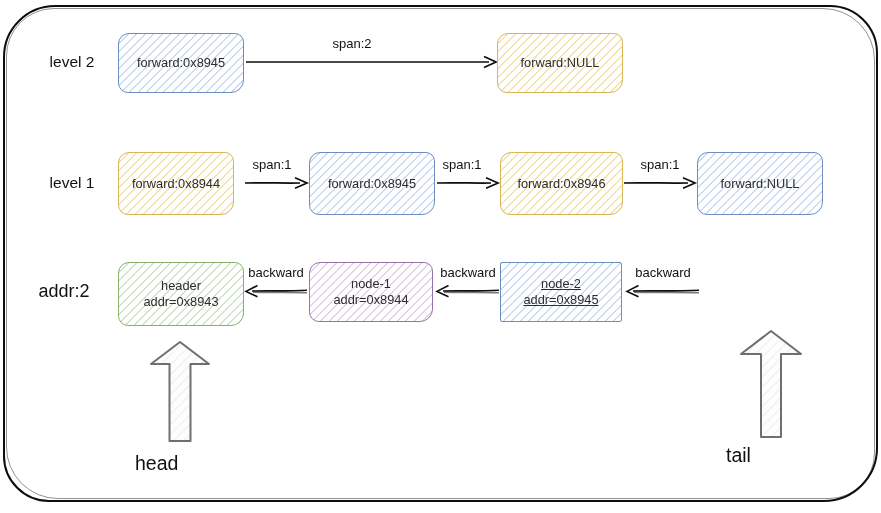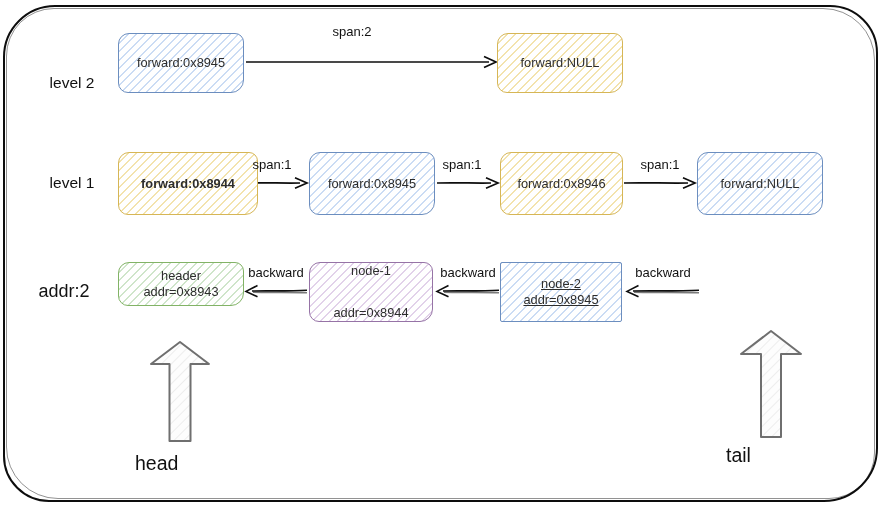--- a/index.html
+++ b/index.html
@@ -20,34 +20,34 @@
   .box{
     position:absolute;display:flex;flex-direction:column;align-items:center;justify-content:center;
     background-color:#ffffff;border-style:solid;border-width:1.6px;
     font-size:12.8px;color:#2d2d2d;text-align:center;line-height:16px;box-sizing:border-box;
   }
   .box.rounded{border-radius:11px 9px 13px 10px;}
   .box.square{border-radius:2px;}
   .box.blue  {border-color:#6c8ebf;background-image:repeating-linear-gradient(135deg,#cbdcf4 0 1.4px,rgba(0,0,0,0) 1.4px 6px);}
   .box.yellow{border-color:#d6b656;background-image:repeating-linear-gradient(135deg,#f3e3ad 0 1.4px,rgba(0,0,0,0) 1.4px 6px);}
   .box.green {border-color:#82b366;background-image:repeating-linear-gradient(135deg,#cfe5ca 0 1.4px,rgba(0,0,0,0) 1.4px 6px);}
-  .box.purple{border-color:#9673a6;background-image:repeating-linear-gradient(135deg,#e2d2ea 0 1.4px,rgba(0,0,0,0) 1.4px 6px);justify-content:space-between;}
+  .box.purple{border-color:#9673a6;background-image:repeating-linear-gradient(135deg,#e2d2ea 0 1.4px,rgba(0,0,0,0) 1.4px 6px);}
   .edge-label{position:absolute;text-align:center;font-size:13px;color:#111;}
   .pointer-label{position:absolute;text-align:left;font-size:19.5px;color:#111;}
   svg.arrows{position:absolute;left:0;top:0;width:881px;height:513px;pointer-events:none;}
 </style>
 </head>
 <body>
 
 <div class="stage">
 
   <div class="frame"></div>
   <div class="frame-inner"></div>
 
-  <div class="row-label" style="left:30px;top:53px;width:84px;margin-top:21px;">level 2</div>
+  <div class="row-label" style="left:30px;top:53px;width:84px;">level 2</div>
   <div class="row-label" style="left:30px;top:174px;width:84px;">level 1</div>
   <div class="row-label big" style="left:22px;top:281px;width:84px;">addr:2</div>
 
   <svg class="arrows" viewBox="0 0 881 513">
     <defs>
       <pattern id="grayhatch" width="7" height="7" patternTransform="rotate(45)" patternUnits="userSpaceOnUse">
         <rect width="7" height="7" fill="#fdfdfd"></rect>
         <line x1="0" y1="0" x2="0" y2="7" stroke="#e3e3e3" stroke-width="1.2"></line>
       </pattern>
     </defs>
@@ -90,47 +90,47 @@
     <path d="M771 331 L801 354 L781 354 L781 437 L761 437 L761 354 L741 354 Z" fill="url(#grayhatch)" stroke="#6f6f6f" stroke-width="2" stroke-linejoin="round"></path>
   </svg>
 
   <div class="box blue rounded" style="left:118px;top:33px;width:126px;height:60px;">
     <span>forward:0x8945</span>
   </div>
   <div class="box yellow rounded" style="left:497px;top:33px;width:126px;height:60px;">
     <span>forward:NULL</span>
   </div>
 
-  <div class="box yellow rounded" style="left:118px;top:152px;width:140px;height:63px;font-weight:bold;">
+  <div class="box yellow rounded" style="left:118px;top:152px;width:116px;height:63px;">
     <span>forward:0x8944</span>
   </div>
   <div class="box blue rounded" style="left:309px;top:152px;width:126px;height:63px;">
     <span>forward:0x8945</span>
   </div>
   <div class="box yellow rounded" style="left:500px;top:152px;width:123px;height:63px;text-align:center;">
     <span>forward:0x8946</span>
   </div>
   <div class="box blue rounded" style="left:697px;top:152px;width:126px;height:63px;">
     <span>forward:NULL</span>
   </div>
 
-  <div class="box green rounded" style="left:118px;top:262px;width:126px;height:44px;">
+  <div class="box green rounded" style="left:118px;top:262px;width:126px;height:64px;">
     <span>header</span>
     <span>addr=0x8943</span>
   </div>
   <div class="box purple rounded" style="left:309px;top:262px;width:124px;height:60px;">
     <span>node-1</span>
     <span>addr=0x8944</span>
   </div>
   <div class="box blue square" style="left:500px;top:262px;width:122px;height:60px;text-decoration:underline;">
     <span>node-2</span>
     <span>addr=0x8945</span>
   </div>
 
-  <div class="edge-label" style="left:312px;top:24px;width:80px;">span:2</div>
+  <div class="edge-label" style="left:312px;top:36px;width:80px;">span:2</div>
   <div class="edge-label" style="left:232px;top:157px;width:80px;">span:1</div>
   <div class="edge-label" style="left:422px;top:157px;width:80px;">span:1</div>
   <div class="edge-label" style="left:620px;top:157px;width:80px;">span:1</div>
   <div class="edge-label" style="left:226px;top:265px;width:100px;">backward</div>
   <div class="edge-label" style="left:418px;top:265px;width:100px;">backward</div>
   <div class="edge-label" style="left:613px;top:265px;width:100px;">backward</div>
 
   <div class="pointer-label" style="left:135px;top:452px;width:90px;">head</div>
   <div class="pointer-label" style="left:726px;top:444px;width:90px;">tail</div>
 

